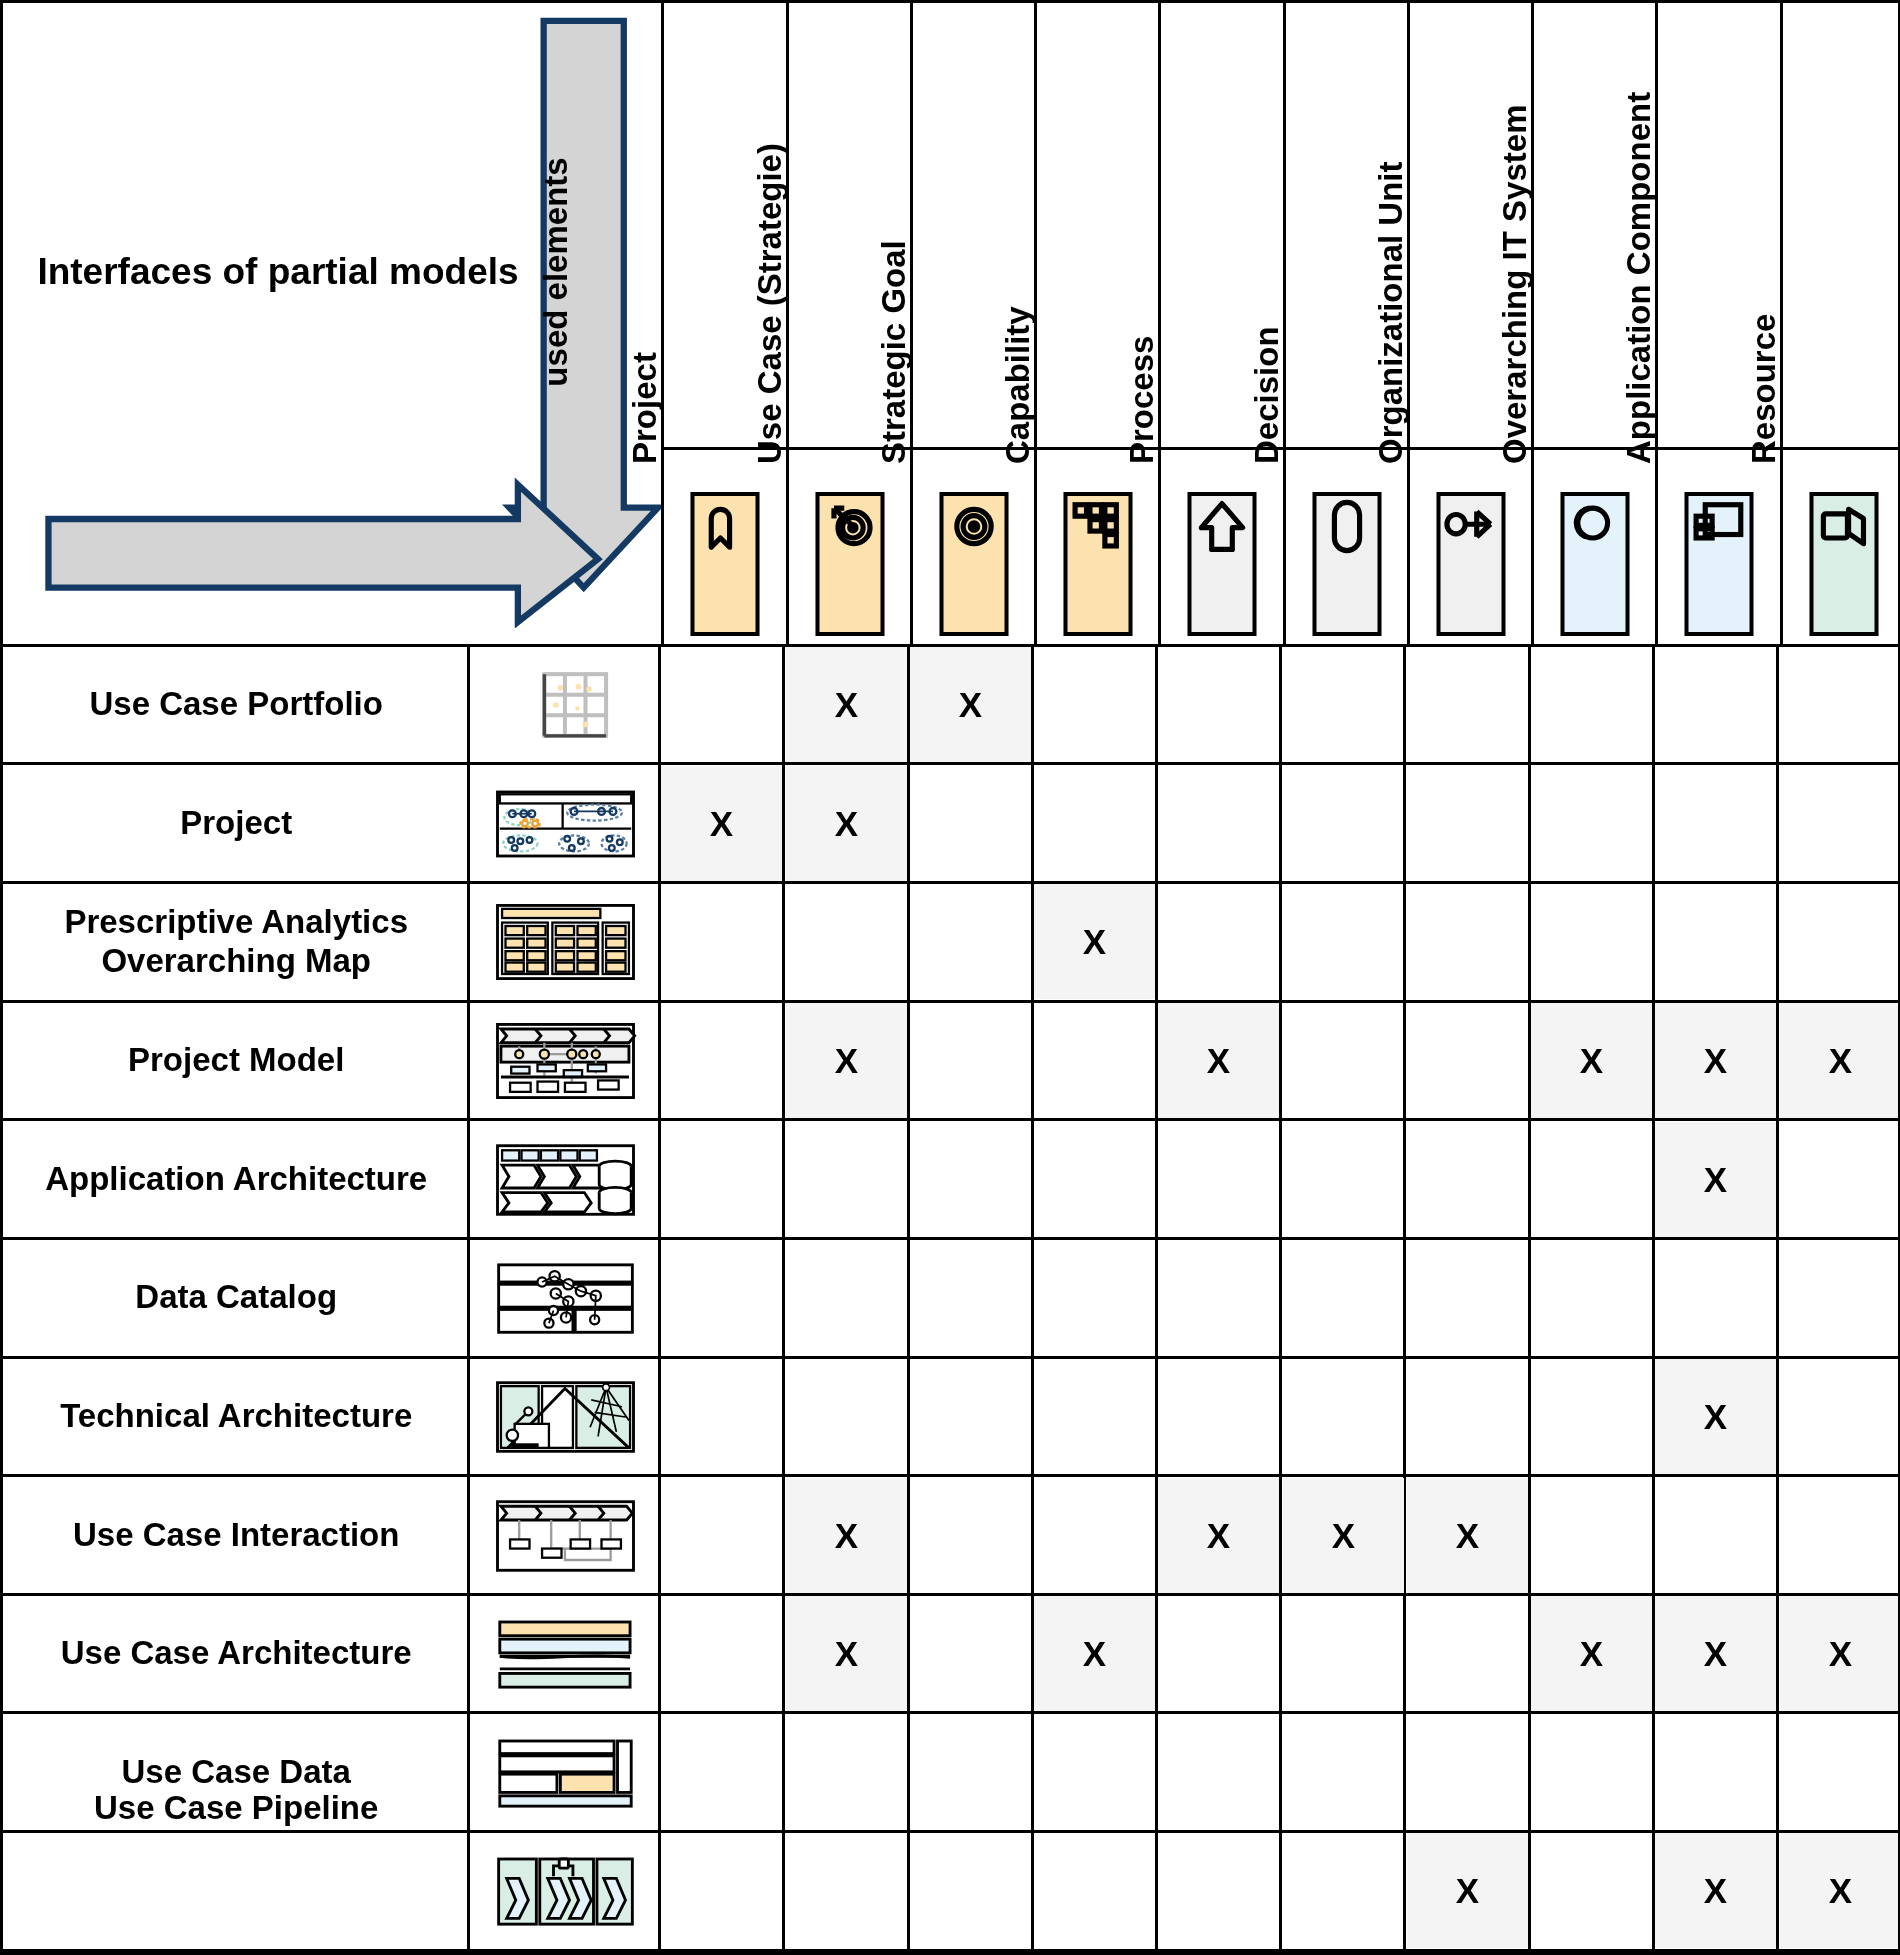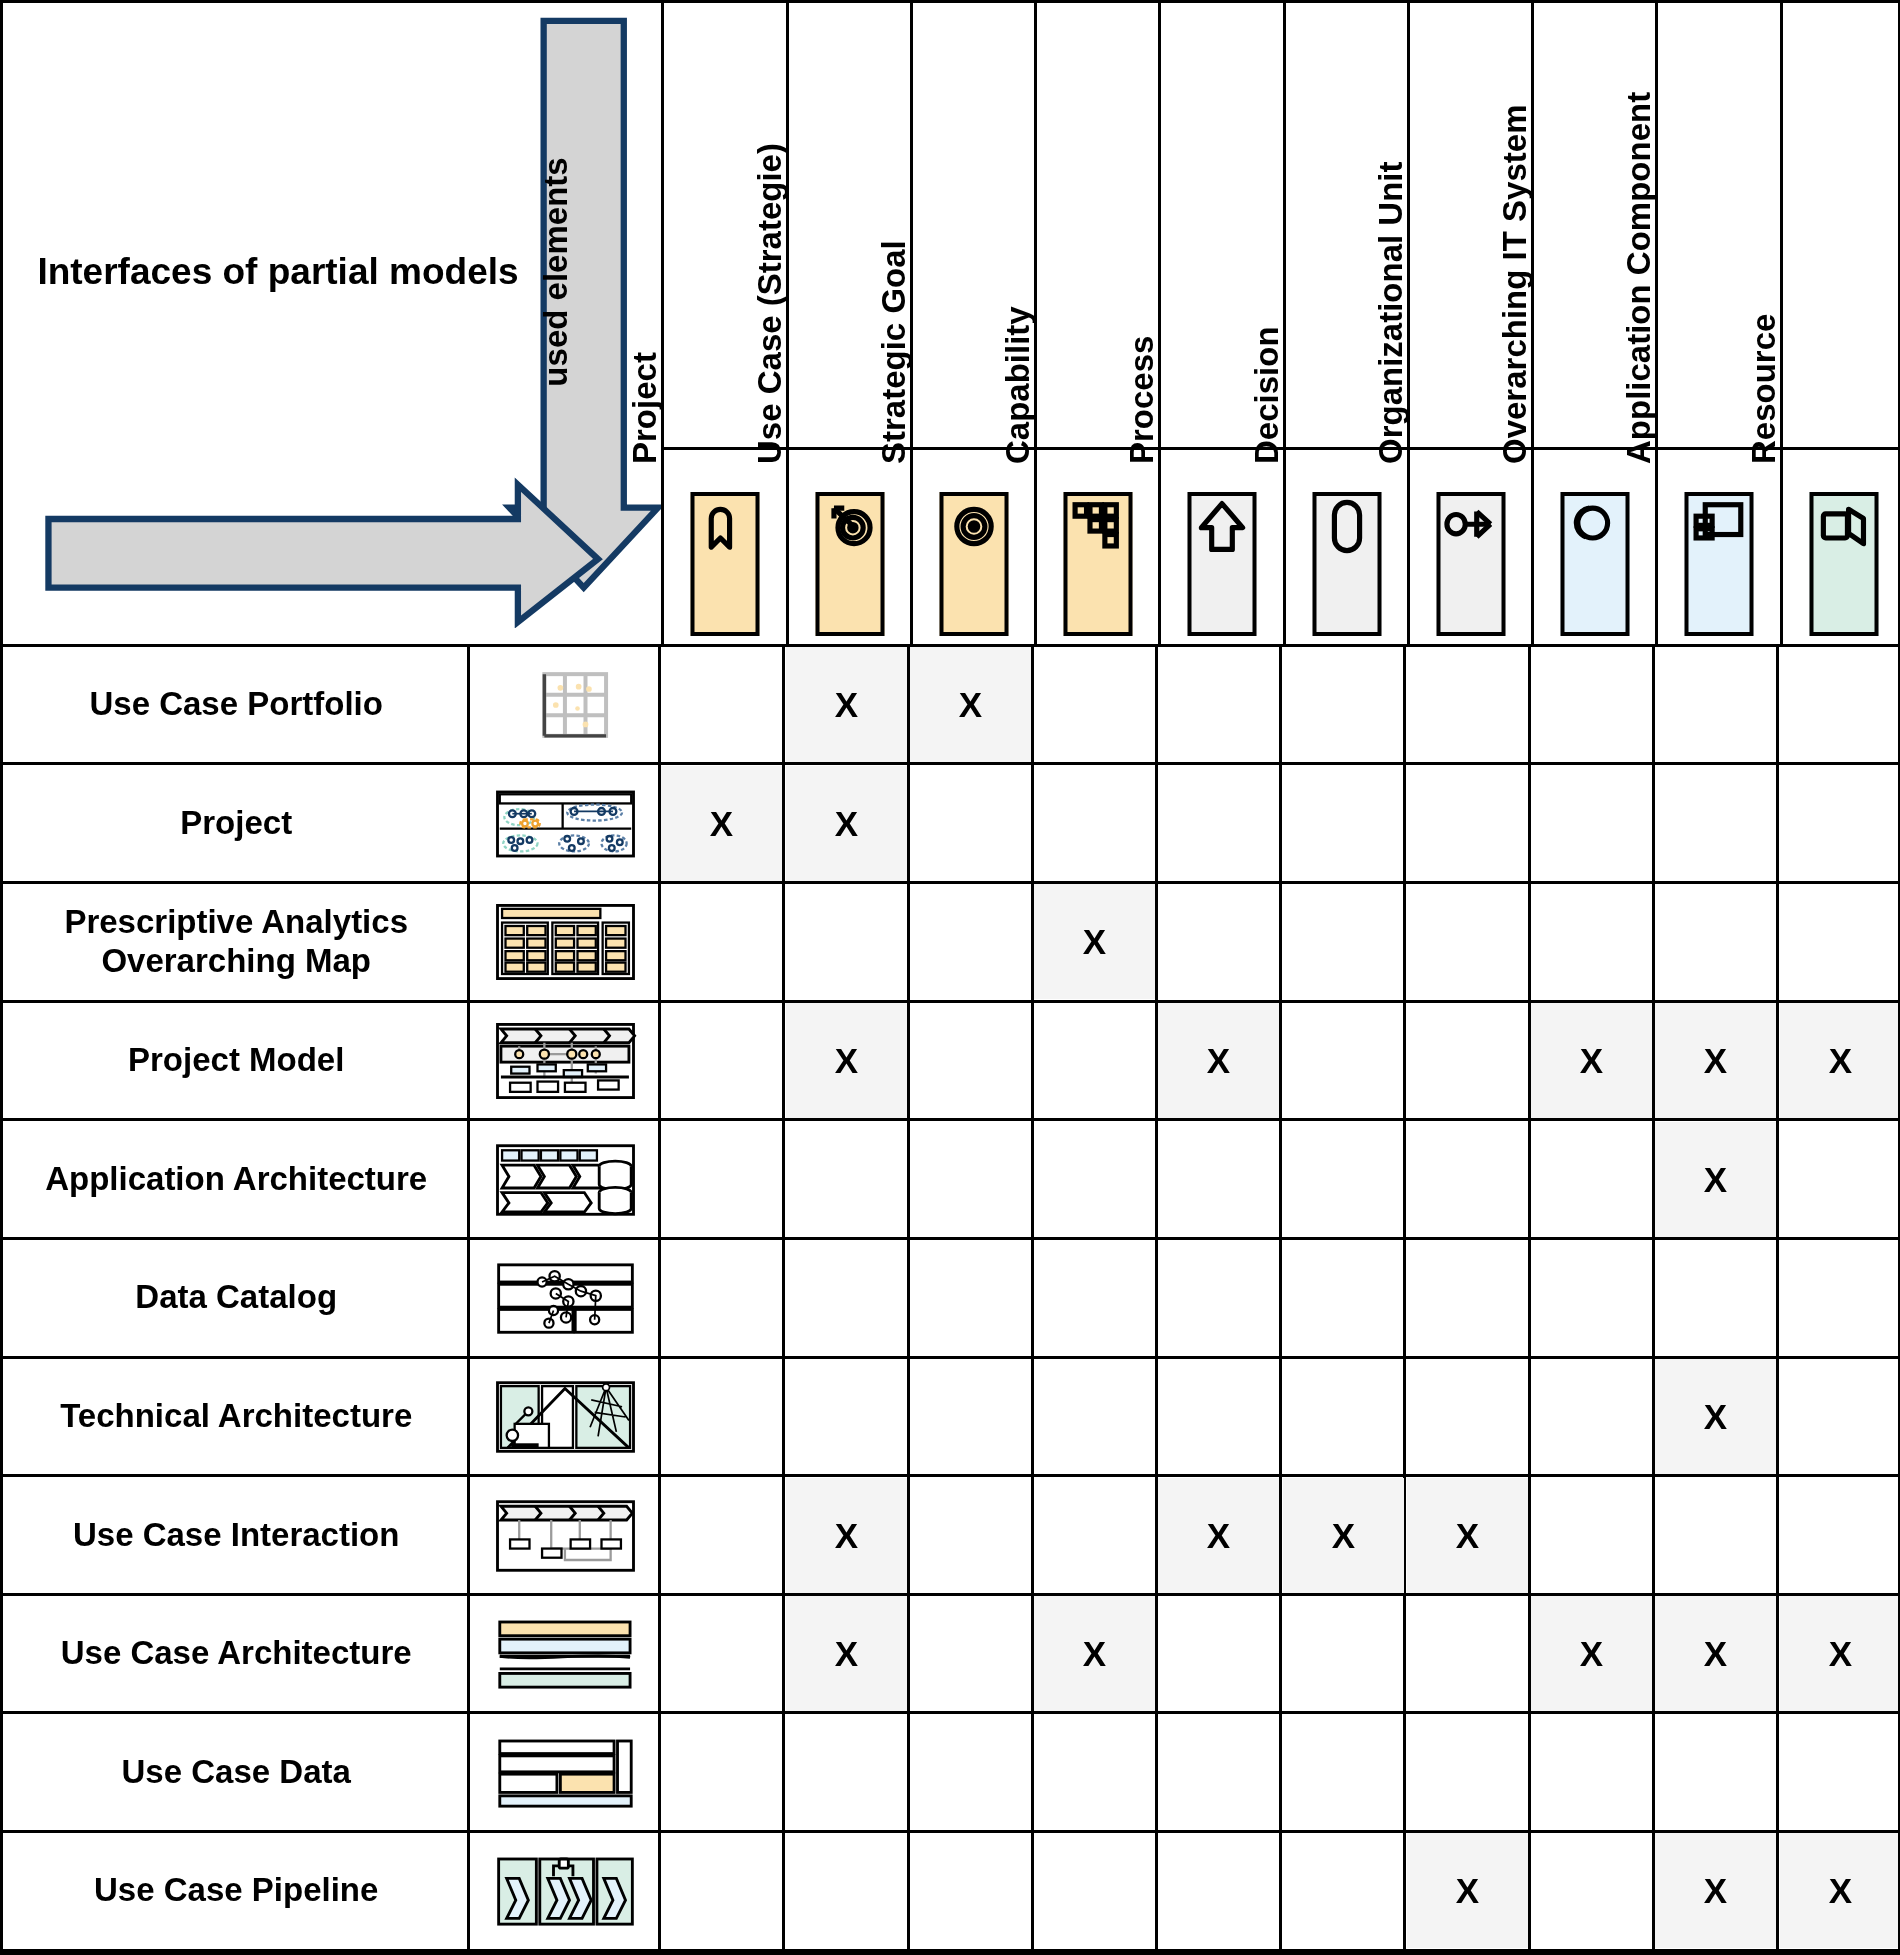--- a/index.html
+++ b/index.html
@@ -548,21 +548,21 @@
       <div class="cell" style="left: 783px; top: 1712px; width: 121px; height: 115px;"></div>
       <div class="cell" style="left: 907px; top: 1712px; width: 121px; height: 115px;"></div>
       <div class="cell" style="left: 1031px; top: 1712px; width: 121px; height: 115px;"></div>
       <div class="cell" style="left: 1155px; top: 1712px; width: 121px; height: 115px;"></div>
       <div class="cell" style="left: 1280px; top: 1712px; width: 121px; height: 115px;"></div>
       <div class="cell" style="left: 1404px; top: 1712px; width: 121px; height: 115px;"></div>
       <div class="cell" style="left: 1528px; top: 1712px; width: 121px; height: 115px;"></div>
       <div class="cell" style="left: 1652px; top: 1712px; width: 121px; height: 115px;"></div>
       <div class="cell" style="left: 1777px; top: 1712px; width: 121px; height: 115px;"></div>
       <div class="hline" style="top: 1827px;"></div>
-      <div class="rowlabel" style="top: 1830px; height: 115px;">Use Case Pipeline</div>
+      <div class="rowlabel" style="top: 1748px; height: 115px;">Use Case Pipeline</div>
       <div class="thumbcell" style="top: 1830px; height: 115px;">
         <svg width="143" height="80" viewBox="0 0 250 140">
         <g stroke="#000" stroke-width="5">
           <rect x="8" y="14" width="66" height="114" fill="#d9eee5"></rect>
           <rect x="80" y="14" width="94" height="114" fill="#d9eee5"></rect>
           <rect x="180" y="14" width="62" height="114" fill="#d9eee5"></rect>
           <path d="M22 48 H44 L60 86 L44 118 H22 L38 86 Z" fill="#e3f2fb"></path>
           <path d="M94 48 H116 L132 86 L116 118 H94 L110 86 Z" fill="#e3f2fb"></path>
           <path d="M132 48 H154 L170 86 L154 118 H132 L148 86 Z" fill="#e3f2fb"></path>
           <path d="M192 48 H214 L230 86 L214 118 H192 L208 86 Z" fill="#e3f2fb"></path>

